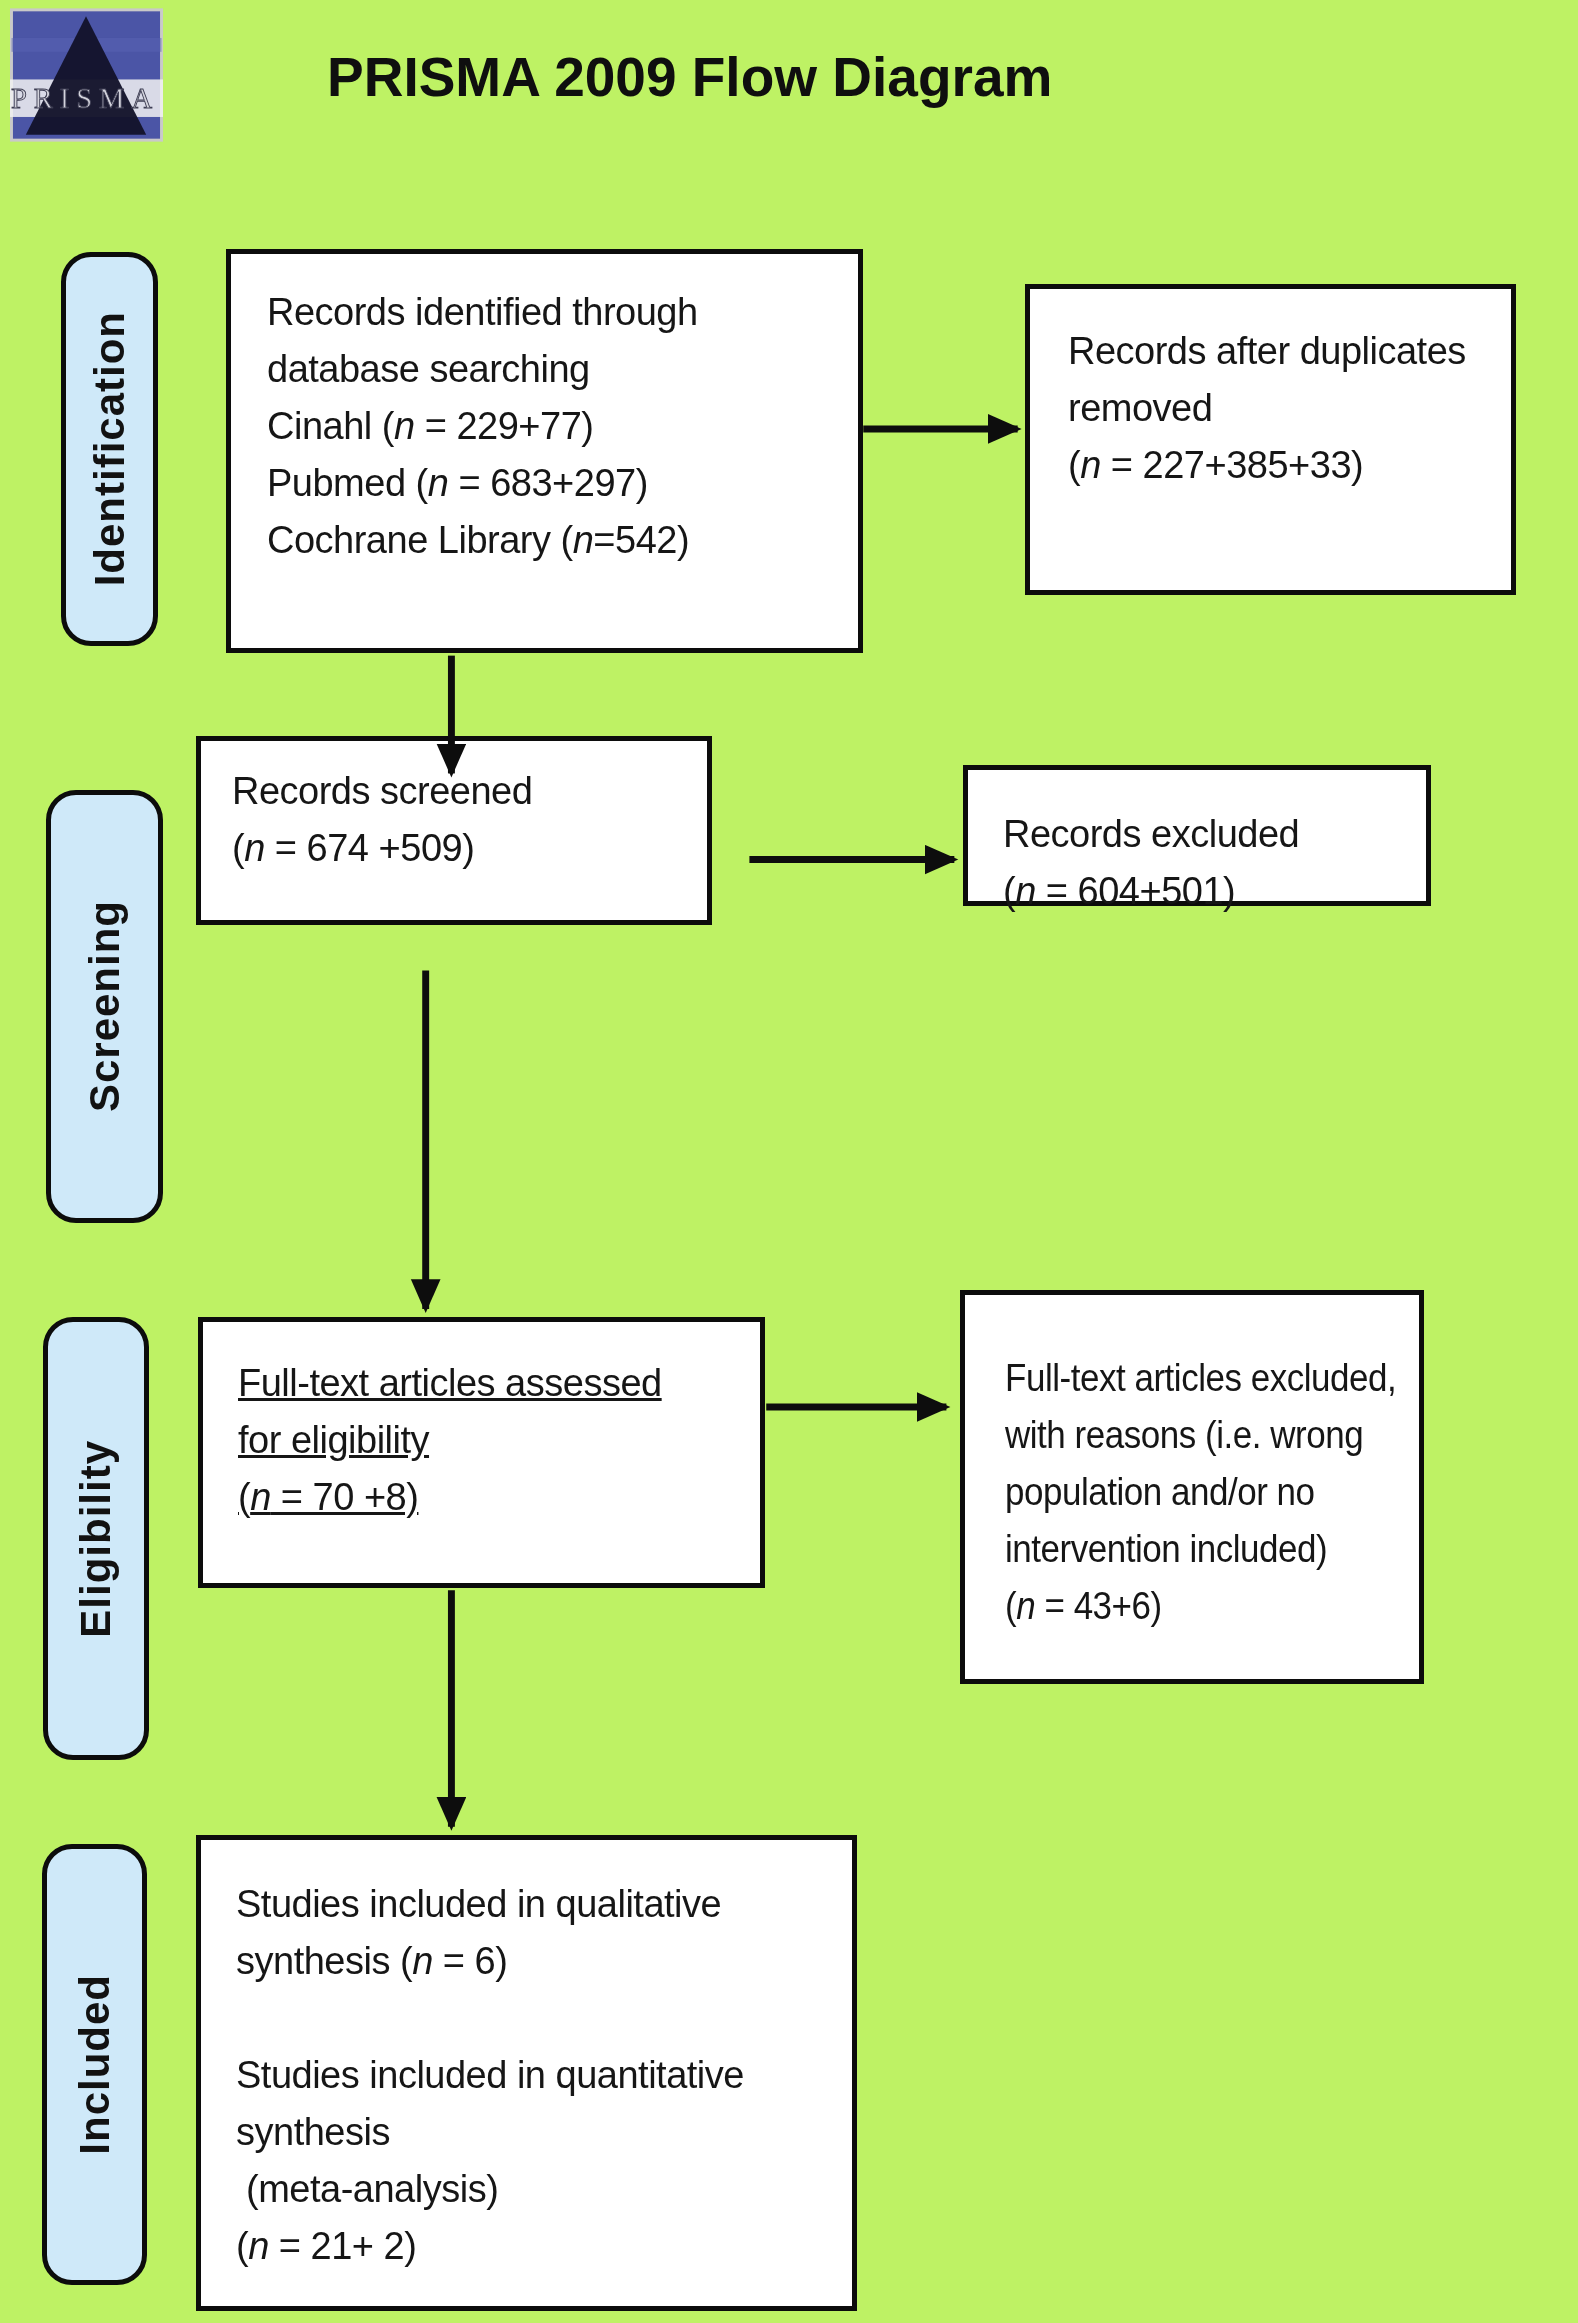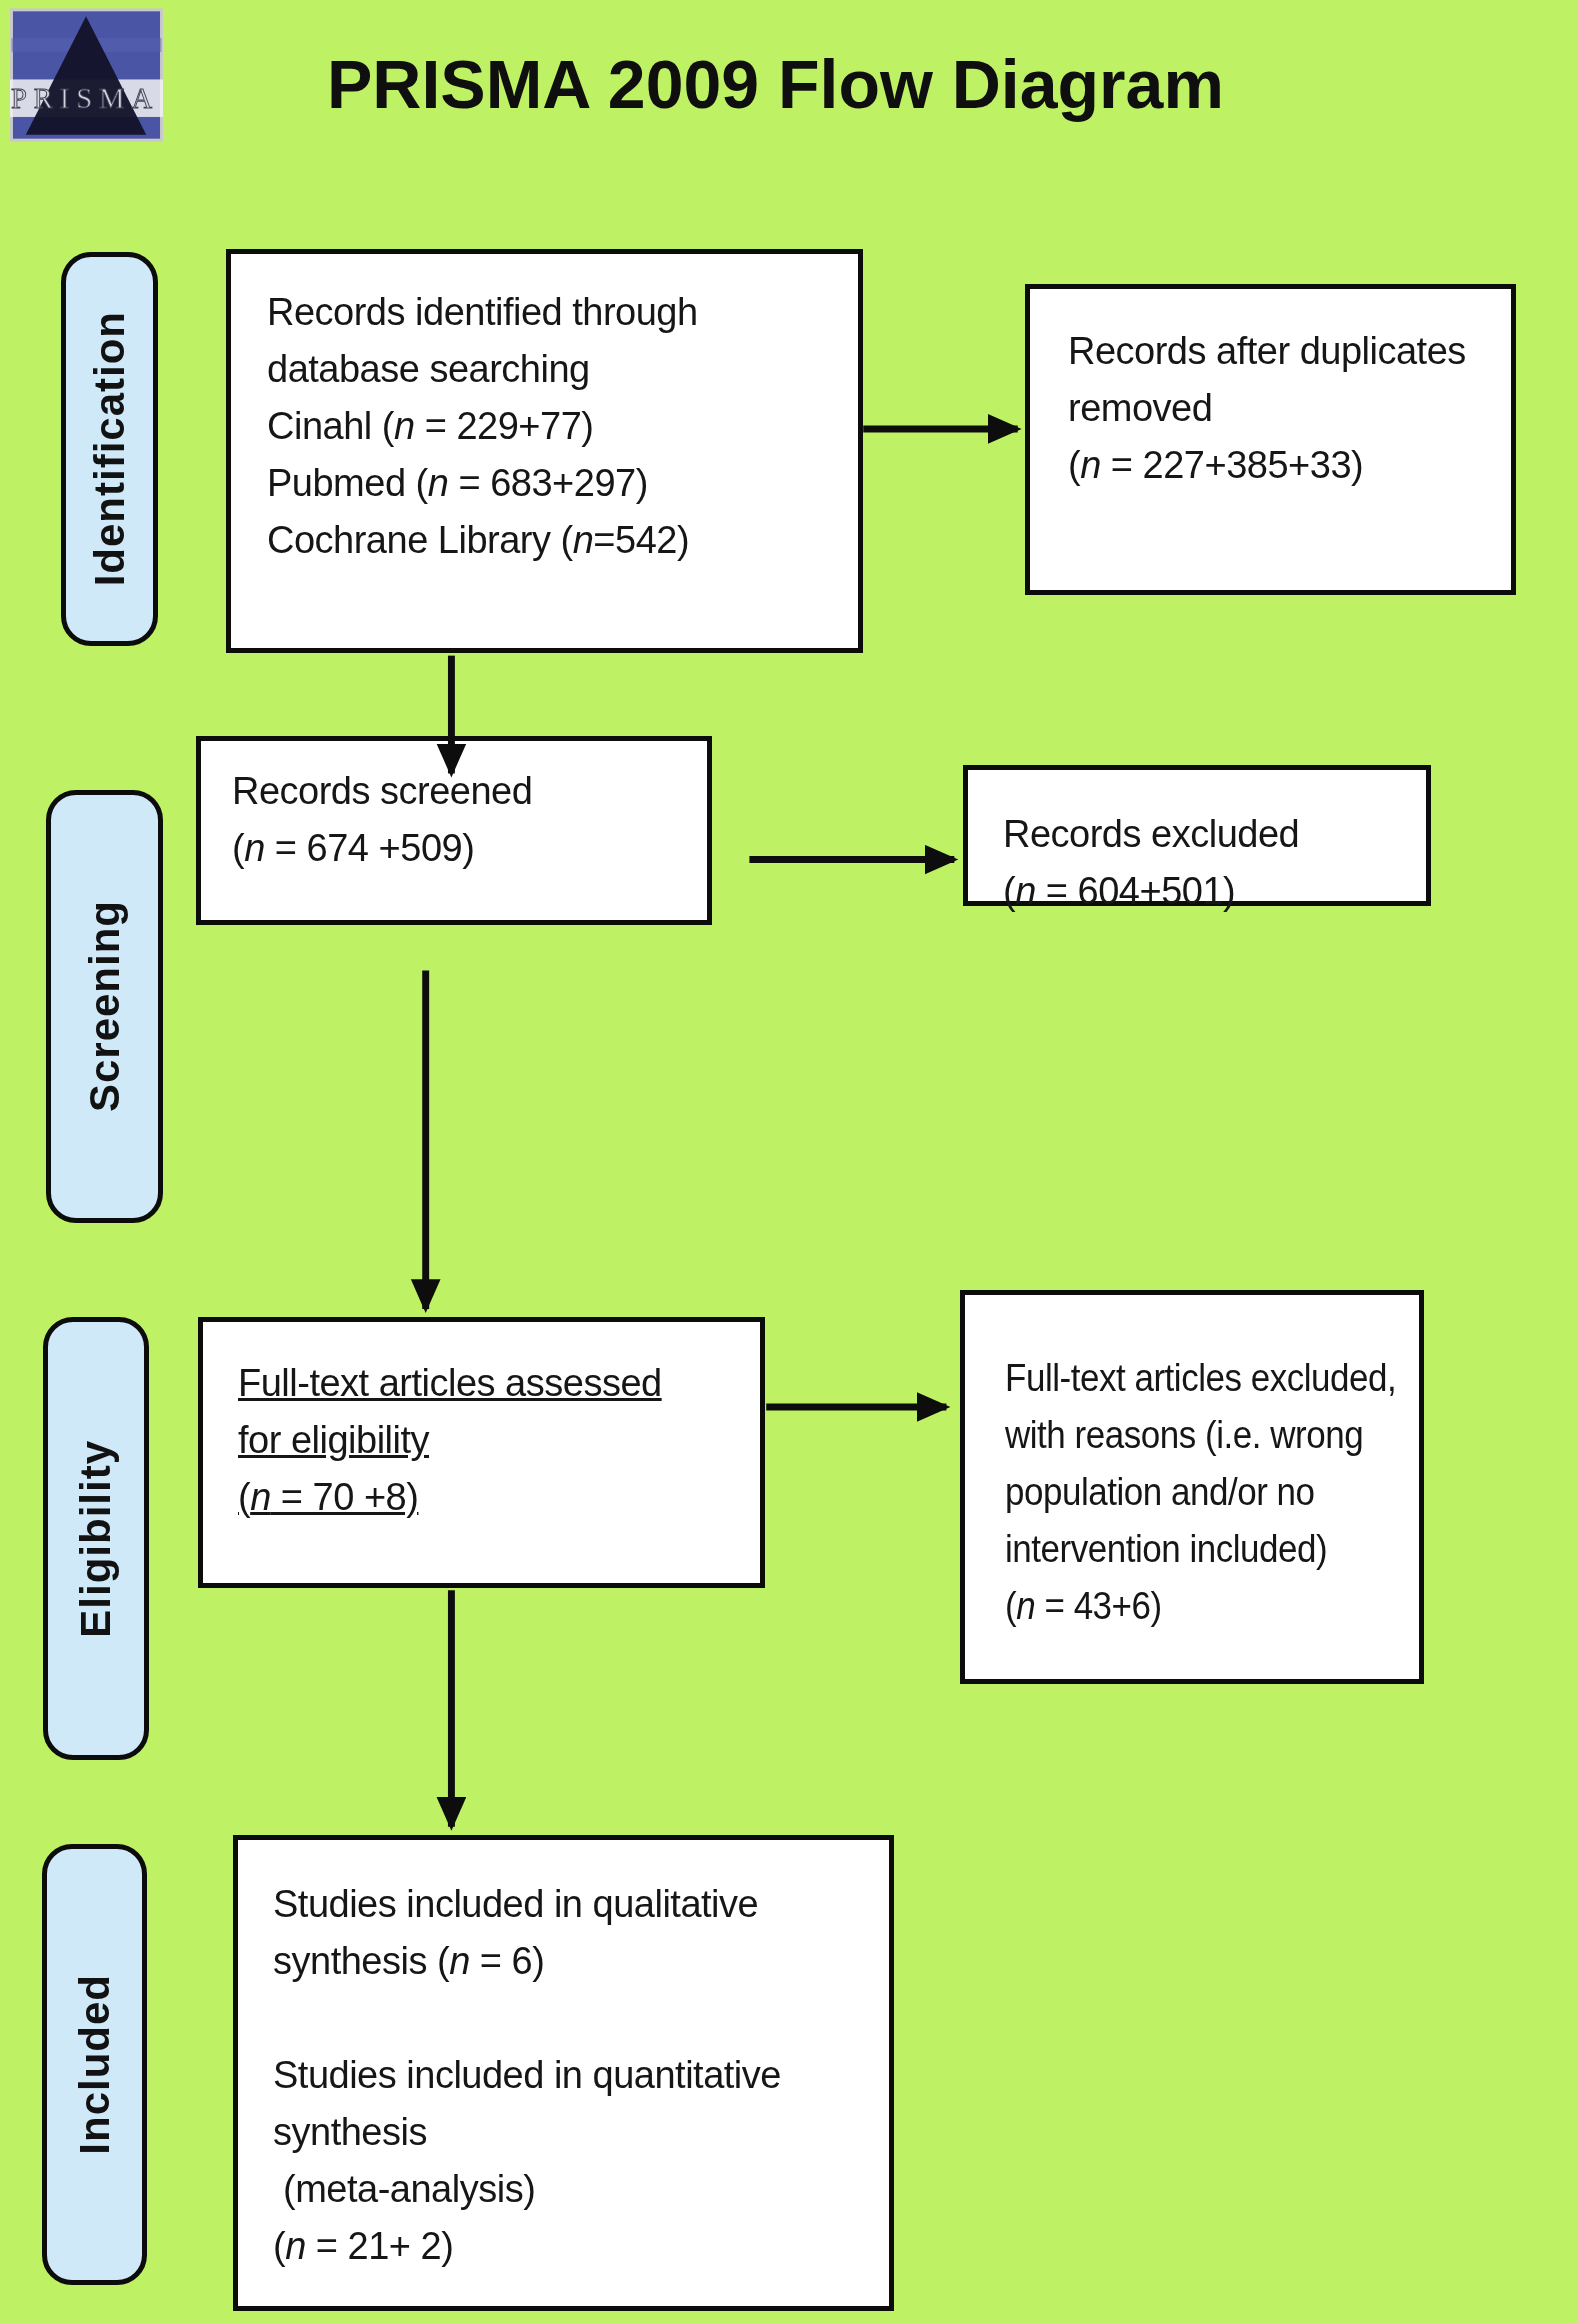--- a/index.html
+++ b/index.html
@@ -10,21 +10,21 @@
     font-family:"Liberation Sans", sans-serif;
     color:#161616;
     overflow:hidden;
   }
   
   .logo{
     position:absolute;left:10px;top:8px;width:153px;height:134px;
   }
   .title{
     position:absolute;left:327px;top:50px;margin:0;
-    font-size:68px;font-weight:bold;line-height:1;color:#0f0f0f;
+    font-size:55px;font-weight:bold;line-height:1;color:#0f0f0f;
     letter-spacing:0px;white-space:nowrap;
   }
   
   .stage{
     position:absolute;
     background:var(--stage-fill,#cfe9f9);
     border:5px solid #0c0c0c;
     border-radius:30px;
     display:flex;align-items:center;justify-content:center;
     box-sizing:border-box;
@@ -48,21 +48,21 @@
     box-sizing:border-box;
     font-size:38px;line-height:57px;letter-spacing:-0.5px;
   }
   .box .tline{white-space:nowrap;}
   .box--identified {left:226px; top:249px; width:637px;height:404px;padding:30px 0 0 36px;}
   .box--dupes      {left:1025px;top:284px; width:491px;height:311px;padding:34px 0 0 38px;}
   .box--screened   {left:196px; top:736px; width:516px;height:189px;padding:22px 0 0 31px;}
   .box--recexcl    {left:963px; top:765px; width:468px;height:141px;padding:36px 0 0 35px;}
   .box--ftassessed {left:198px; top:1317px;width:567px;height:271px;padding:33px 0 0 35px;text-decoration:underline;}
   .box--ftexcl     {left:960px; top:1290px;width:464px;height:394px;padding:55px 0 0 40px;}
-  .box--included   {left:196px; top:1835px;width:661px;height:476px;padding:36px 0 0 35px;margin-left:37px;}
+  .box--included   {left:196px; top:1835px;width:661px;height:476px;padding:36px 0 0 35px;}
   .box--ftexcl .lines{transform:scaleX(0.92);transform-origin:0 0;}
   
   .arrows{
     position:absolute;left:0;top:0;width:1578px;height:2324px;
     pointer-events:none;
   }
   .arrows line{stroke:#0d0d0d;stroke-width:7;}
 </style>
 </head>
 <body>

